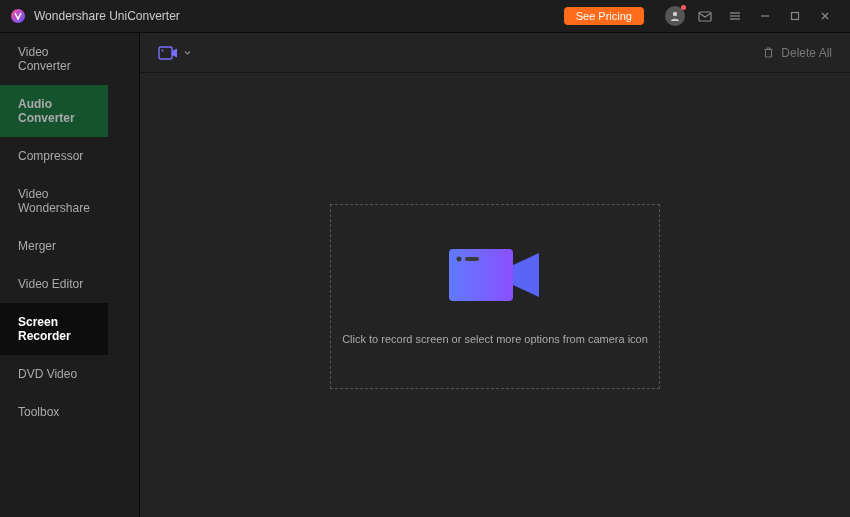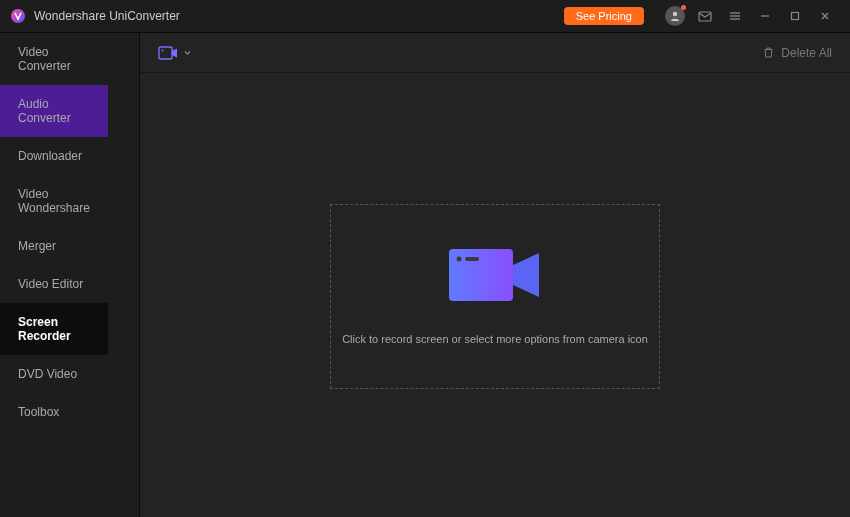--- a/index.html
+++ b/index.html
@@ -86,21 +86,22 @@
 .sidebar-items {
   flex: 1;
 }
 .sidebar-item {
   padding: 12px 18px;
   font-size: 12px;
   color: #aaa;
   cursor: pointer;
 }
 .sidebar-item.dark {
-  background: #4c1d95;
+  background: #14532d;
+  font-weight: bold;
 }
 .sidebar-item.active {
   background: #0d0d0d;
   color: #fff;
   font-weight: 600;
 }
 .sidebar-footer {
   display: flex;
   padding: 10px 14px;
   gap: 16px;
@@ -223,21 +224,21 @@
         <line x1="9" y1="3" x2="3" y2="9"></line>
       </svg>
   </span>
 </div>
 
 <div class="main">
   <div class="sidebar">
     <div class="sidebar-items">
       <div class="sidebar-item"><span>Video Converter</span></div>
       <div class="sidebar-item dark"><span>Audio Converter</span></div>
-      <div class="sidebar-item"><span>Downloader</span></div>
+      <div class="sidebar-item"><span>Compressor</span></div>
       <div class="sidebar-item"><span>Video Wondershare</span></div>
       <div class="sidebar-item"><span>Merger</span></div>
       <div class="sidebar-item"><span>Video Editor</span></div>
       <div class="sidebar-item active"><span>Screen Recorder</span></div>
       <div class="sidebar-item"><span>DVD Video</span></div>
       <div class="sidebar-item"><span>Toolbox</span></div>
     </div>
     <div class="sidebar-footer">
       <span class="footer-icon">
         <svg width="15" height="15" viewBox="0 0 15 15" fill="none" stroke="#777" stroke-width="1.1">

